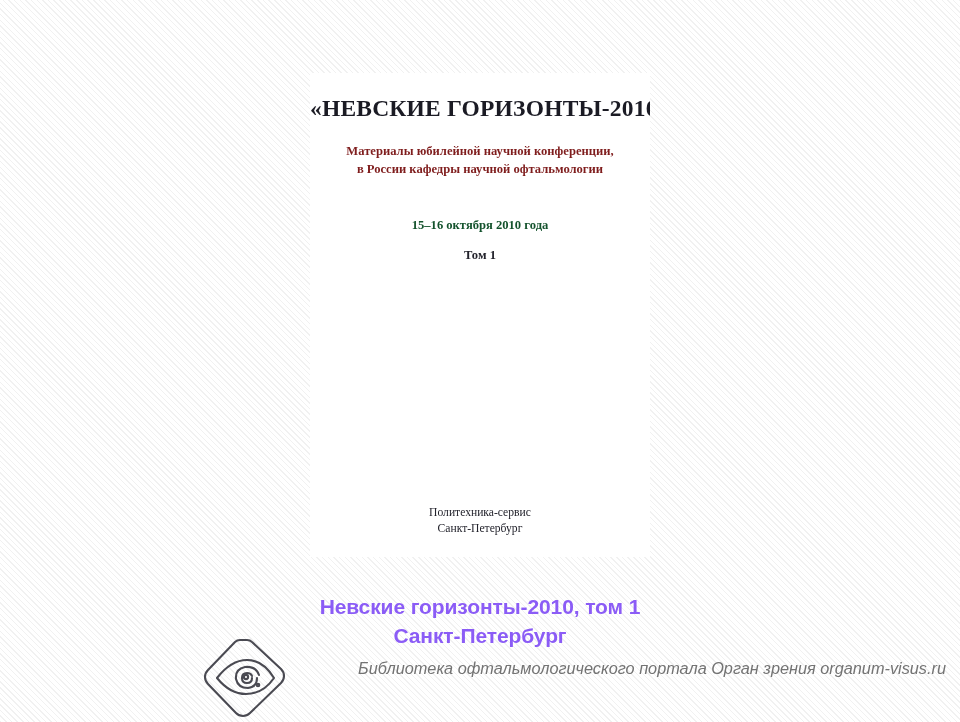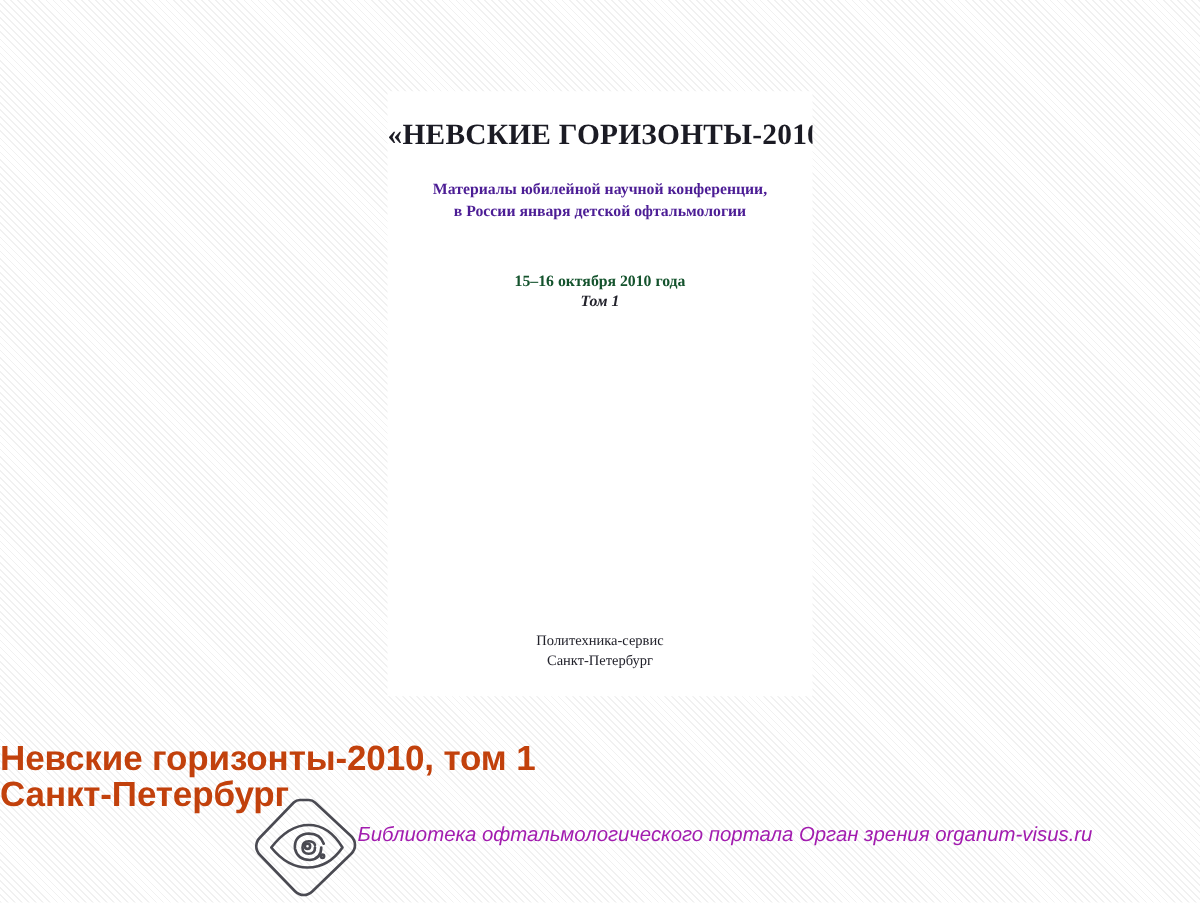--- a/index.html
+++ b/index.html
@@ -54,62 +54,62 @@
     white-space: nowrap;
   }
   .cover-subtitle {
     position: absolute;
     top: 70px;
     left: 12px;
     right: 12px;
     font-size: 12.6px;
     font-weight: bold;
     line-height: 17.5px;
-    color: #4c1d95;
+    color: #7f1d1d;
   }
   .cover-subtitle div { white-space: nowrap; }
   .cover-date {
     position: absolute;
     top: 145px;
     left: 0;
     right: 0;
     font-size: 12.6px;
     font-weight: bold;
     color: #14532d;
   }
   .cover-volume {
     position: absolute;
-    top: 161px;
+    top: 175px;
     left: 0;
     right: 0;
     font-size: 12.6px;
     font-weight: bold;
     color: #23232c;
-    font-style: italic;
   }
   .cover-imprint {
     position: absolute;
     bottom: 20px;
     left: 0;
     right: 0;
     font-size: 11.6px;
     line-height: 16px;
     color: #23232c;
   }
   .cover-imprint div { white-space: nowrap; }
 
   
   .caption {
     position: absolute;
     left: 0;
     right: 0;
     top: 592px;
-    font-size: 28px;
+    text-align: center;
+    font-size: 21px;
     font-weight: bold;
-    color: #c2410c;
+    color: #8b5cf6;
     line-height: 29px;
     letter-spacing: -0.1px;
   }
 
   
   .footer {
     position: absolute;
     left: 0;
     top: 652px;
     width: 960px;
@@ -120,39 +120,39 @@
     left: 200px;
     top: 634px;
     width: 90px;
     height: 88px;
   }
   .footer-text {
     position: absolute;
     left: 286px;
     top: 656px;
     width: 660px;
-    text-align: left;
+    text-align: right;
     font-style: italic;
     font-size: 16.3px;
     line-height: 24px;
-    color: #a21caf;
+    color: #737373;
   }
   .footer-text div { white-space: nowrap; }
 </style>
 </head>
 <body>
 
 <div class="cover">
   <div class="cover-inner">
 
     <div class="cover-title">«НЕВСКИЕ ГОРИЗОНТЫ-2010»</div>
 
     <div class="cover-subtitle">
       <div>Материалы юбилейной научной конференции,</div>
-      <div>в России января детской офтальмологии</div>
+      <div>в России кафедры научной офтальмологии</div>
     </div>
 
     <div class="cover-date">15–16 октября 2010 года</div>
 
     <div class="cover-volume">Том 1</div>
 
     <div class="cover-imprint">
       <div>Политехника-сервис</div>
       <div>Санкт-Петербург</div>
     </div>

